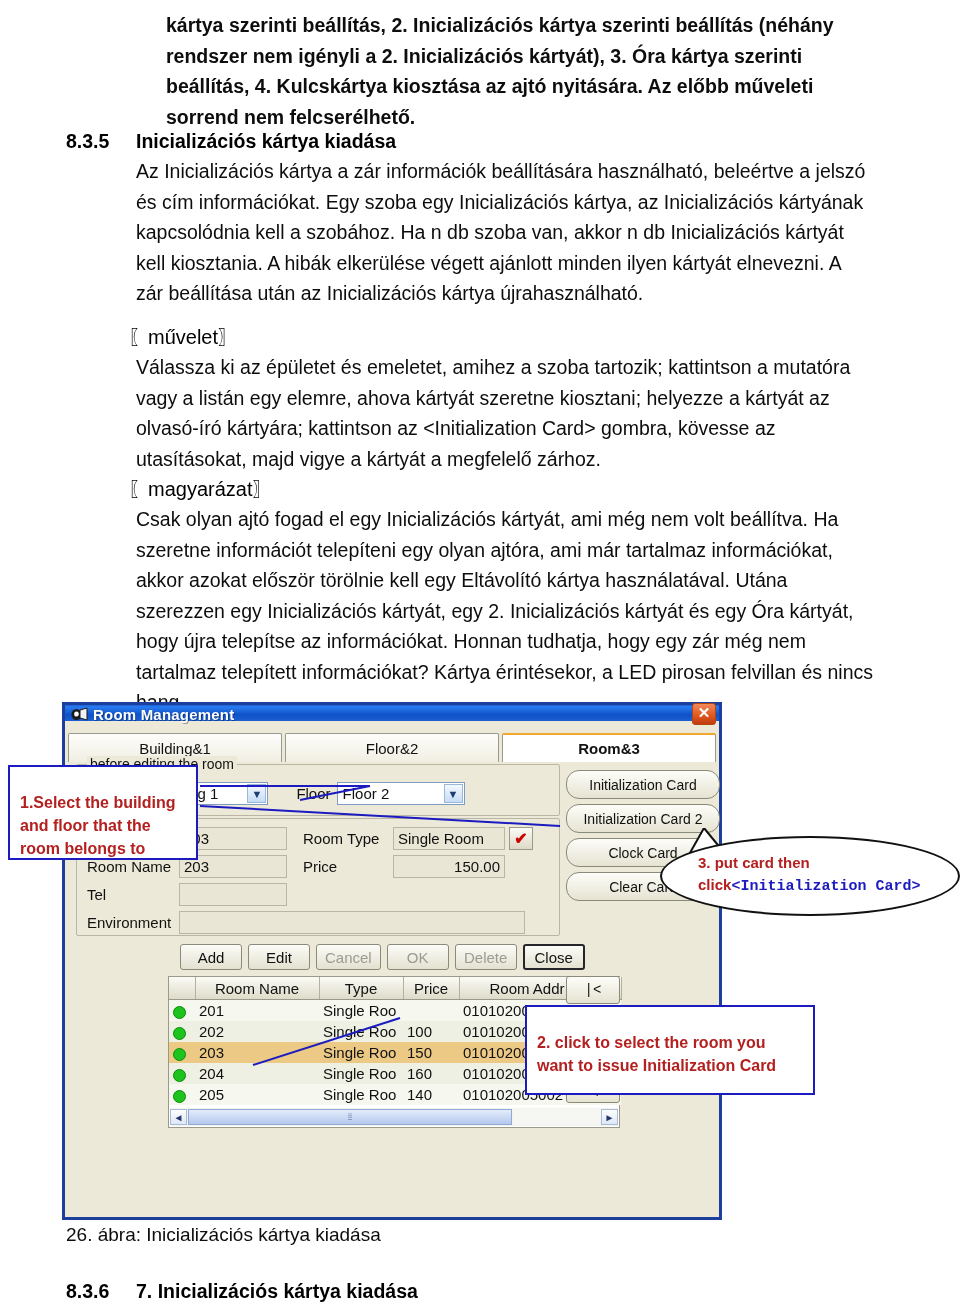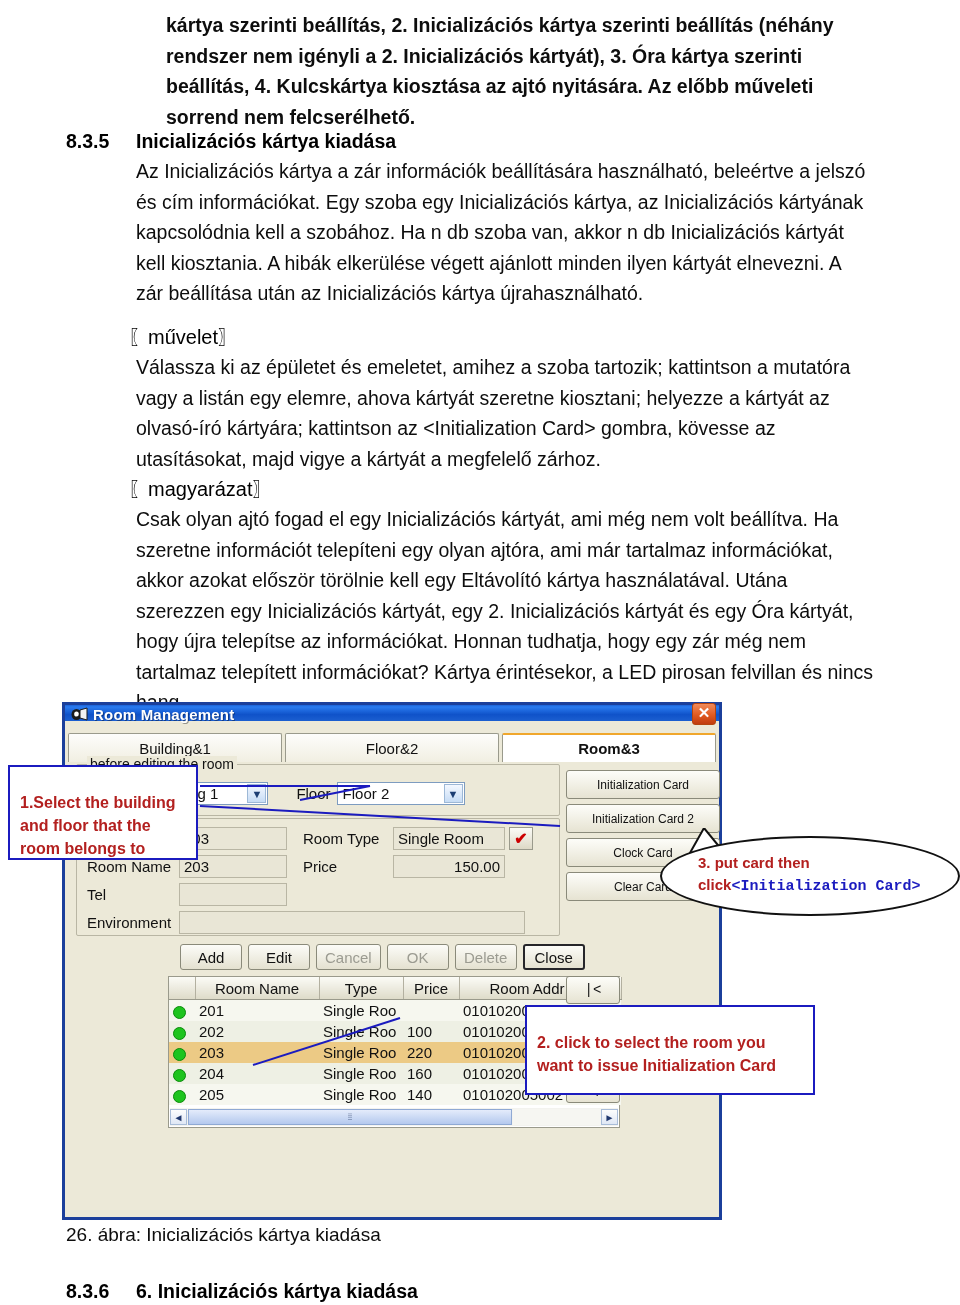--- a/index.html
+++ b/index.html
@@ -133,23 +133,23 @@
     min-width:62px;height:26px;border:1px solid #8a8a7a;border-radius:3px;
     background:linear-gradient(to bottom,#fcfcf8,#e4e1d0);
     font-size:15px;color:#111;display:flex;align-items:center;justify-content:center;
     padding:0 8px;box-sizing:border-box;cursor:pointer;
   }
   .btn.dark{border:2px solid #26262a;}
   .btn.disabled{color:#9b9b91;text-align:center;}
 
   .cardbtns{position:absolute;left:498px;top:8px;display:flex;flex-direction:column;gap:5px;}
   .cardbtn{
-    width:152px;height:27px;border:1px solid #8a8a7a;border-radius:3px;
+    width:152px;height:27px;border:1px solid #8a8a7a;border-radius:13px;
     background:linear-gradient(to bottom,#fdfdf9,#e6e3d2);
-    font-size:12px;color:#111;display:flex;align-items:center;justify-content:center;
+    font-size:14px;color:#111;display:flex;align-items:center;justify-content:center;
     cursor:pointer;
   }
 
   .grid{
     position:absolute;left:100px;top:214px;width:452px;height:152px;
     border:1px solid #9a9a8c;background:#fff;box-sizing:border-box;
   }
   table.rooms{border-collapse:collapse;width:100%;table-layout:fixed;font-size:15px;}
   table.rooms th{
     background:linear-gradient(to bottom,#fbfbf6,#dedbc9);
@@ -243,21 +243,21 @@
 
     <div class="brk-line brk2">
       <span class="brk-label">〖magyarázat〗</span>
     </div>
     <p class="para body3">Csak olyan ajtó fogad el egy Inicializációs kártyát, ami még nem volt beállítva. Ha szeretne információt telepíteni egy olyan ajtóra, ami már tartalmaz információkat, akkor azokat először törölnie kell egy Eltávolító kártya használatával. Utána szerezzen egy Inicializációs kártyát, egy 2. Inicializációs kártyát és egy Óra kártyát, hogy újra telepítse az információkat. Honnan tudhatja, hogy egy zár még nem tartalmaz telepített információkat? Kártya érintésekor, a LED pirosan felvillan és nincs hang.</p>
 
     <div class="caption">26. ábra: Inicializációs kártya kiadása</div>
 
     <div class="sec-head2">
       <span class="sec-num">8.3.6</span>
-      <span class="sec-title">6. Inicializációs kártya kiadása</span>
+      <span class="sec-title">7. Inicializációs kártya kiadása</span>
     </div>
   </div>
 
   <div class="winwrap">
     <div class="win">
 
       <div class="titlebar">
         <span class="title-icon">
           <svg width="17" height="15" viewBox="0 0 17 15">
             <ellipse cx="5.5" cy="7.5" rx="5" ry="5.5" fill="#1b1b1b"></ellipse>
@@ -370,21 +370,21 @@
                 <td>202</td>
                 <td>Single Roo</td>
                 <td>100</td>
                 <td>010102002002</td>
                 <td></td>
               </tr>
               <tr class="sel">
                 <td><span class="dot"></span></td>
                 <td>203</td>
                 <td>Single Roo</td>
-                <td>220</td>
+                <td>150</td>
                 <td>010102003002</td>
                 <td></td>
               </tr>
               <tr class="r-even">
                 <td><span class="dot"></span></td>
                 <td>204</td>
                 <td>Single Roo</td>
                 <td>160</td>
                 <td>010102004002</td>
                 <td></td>

